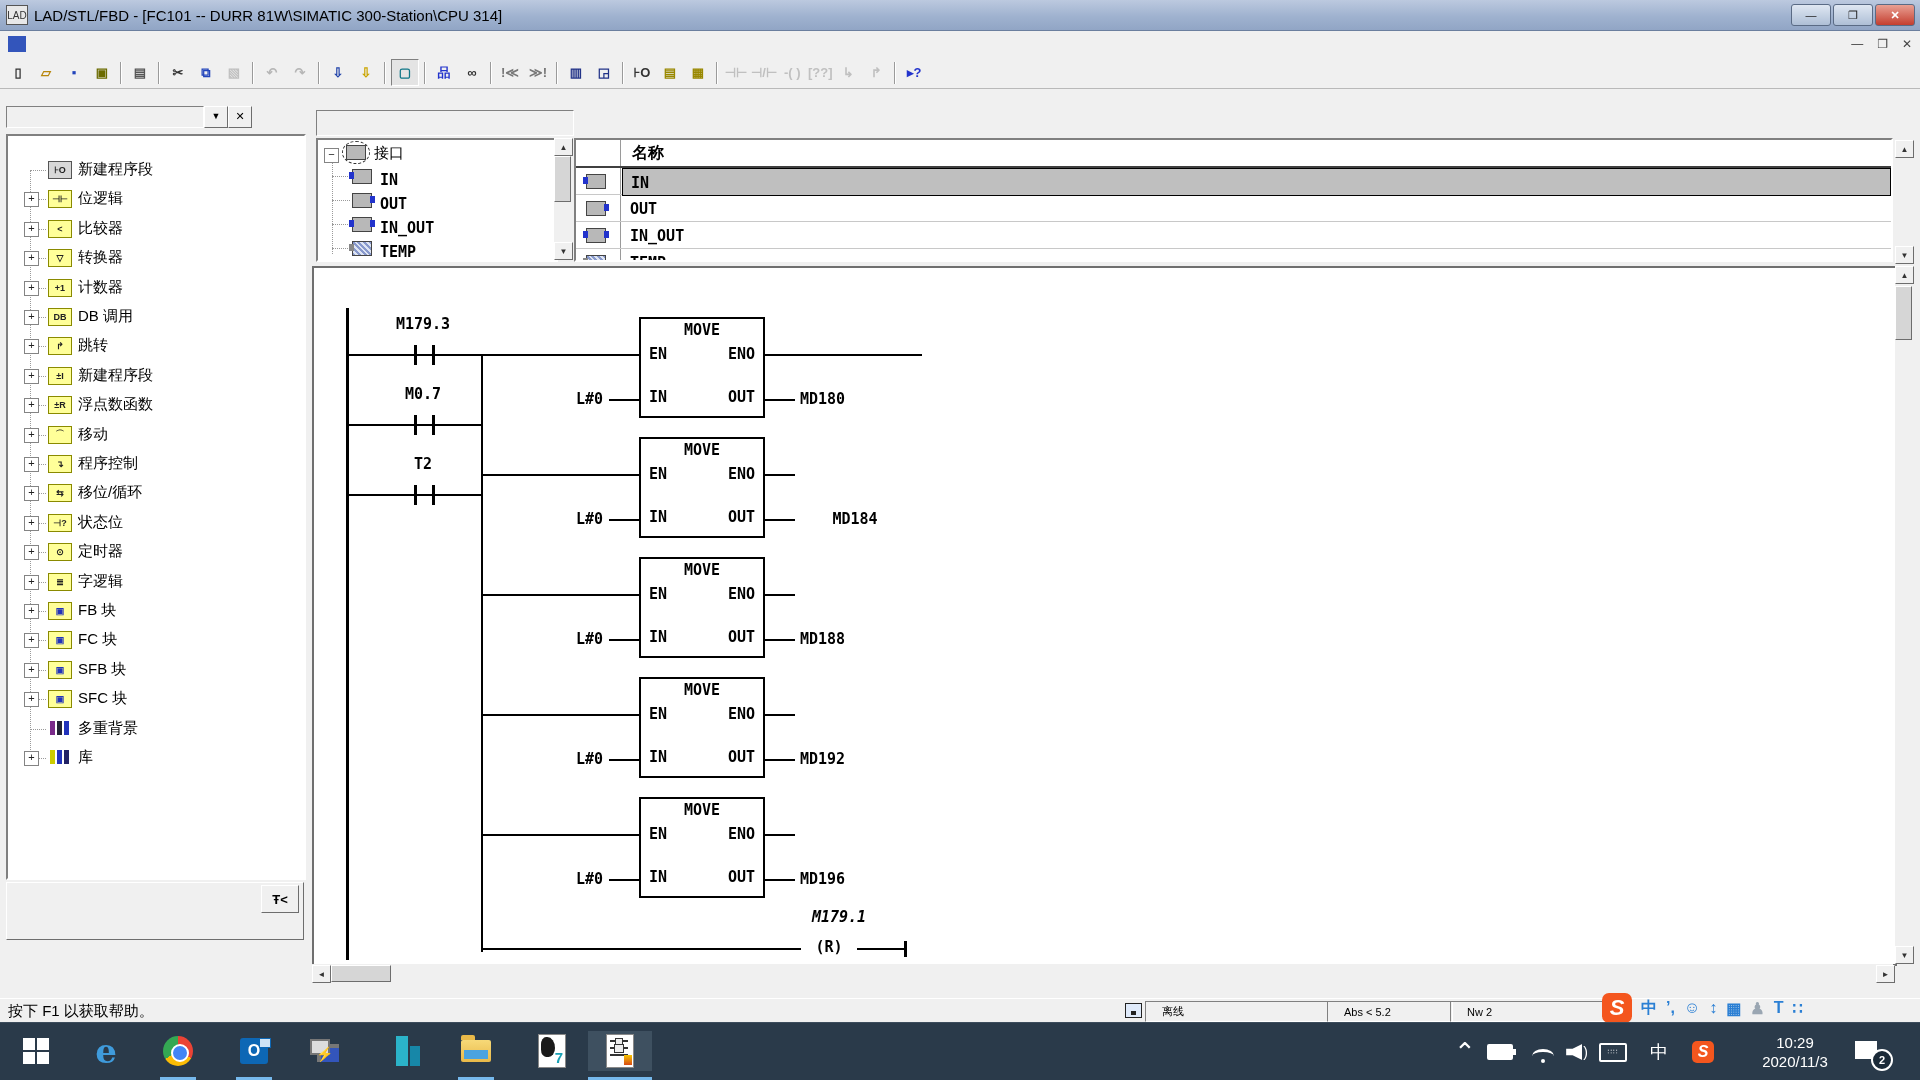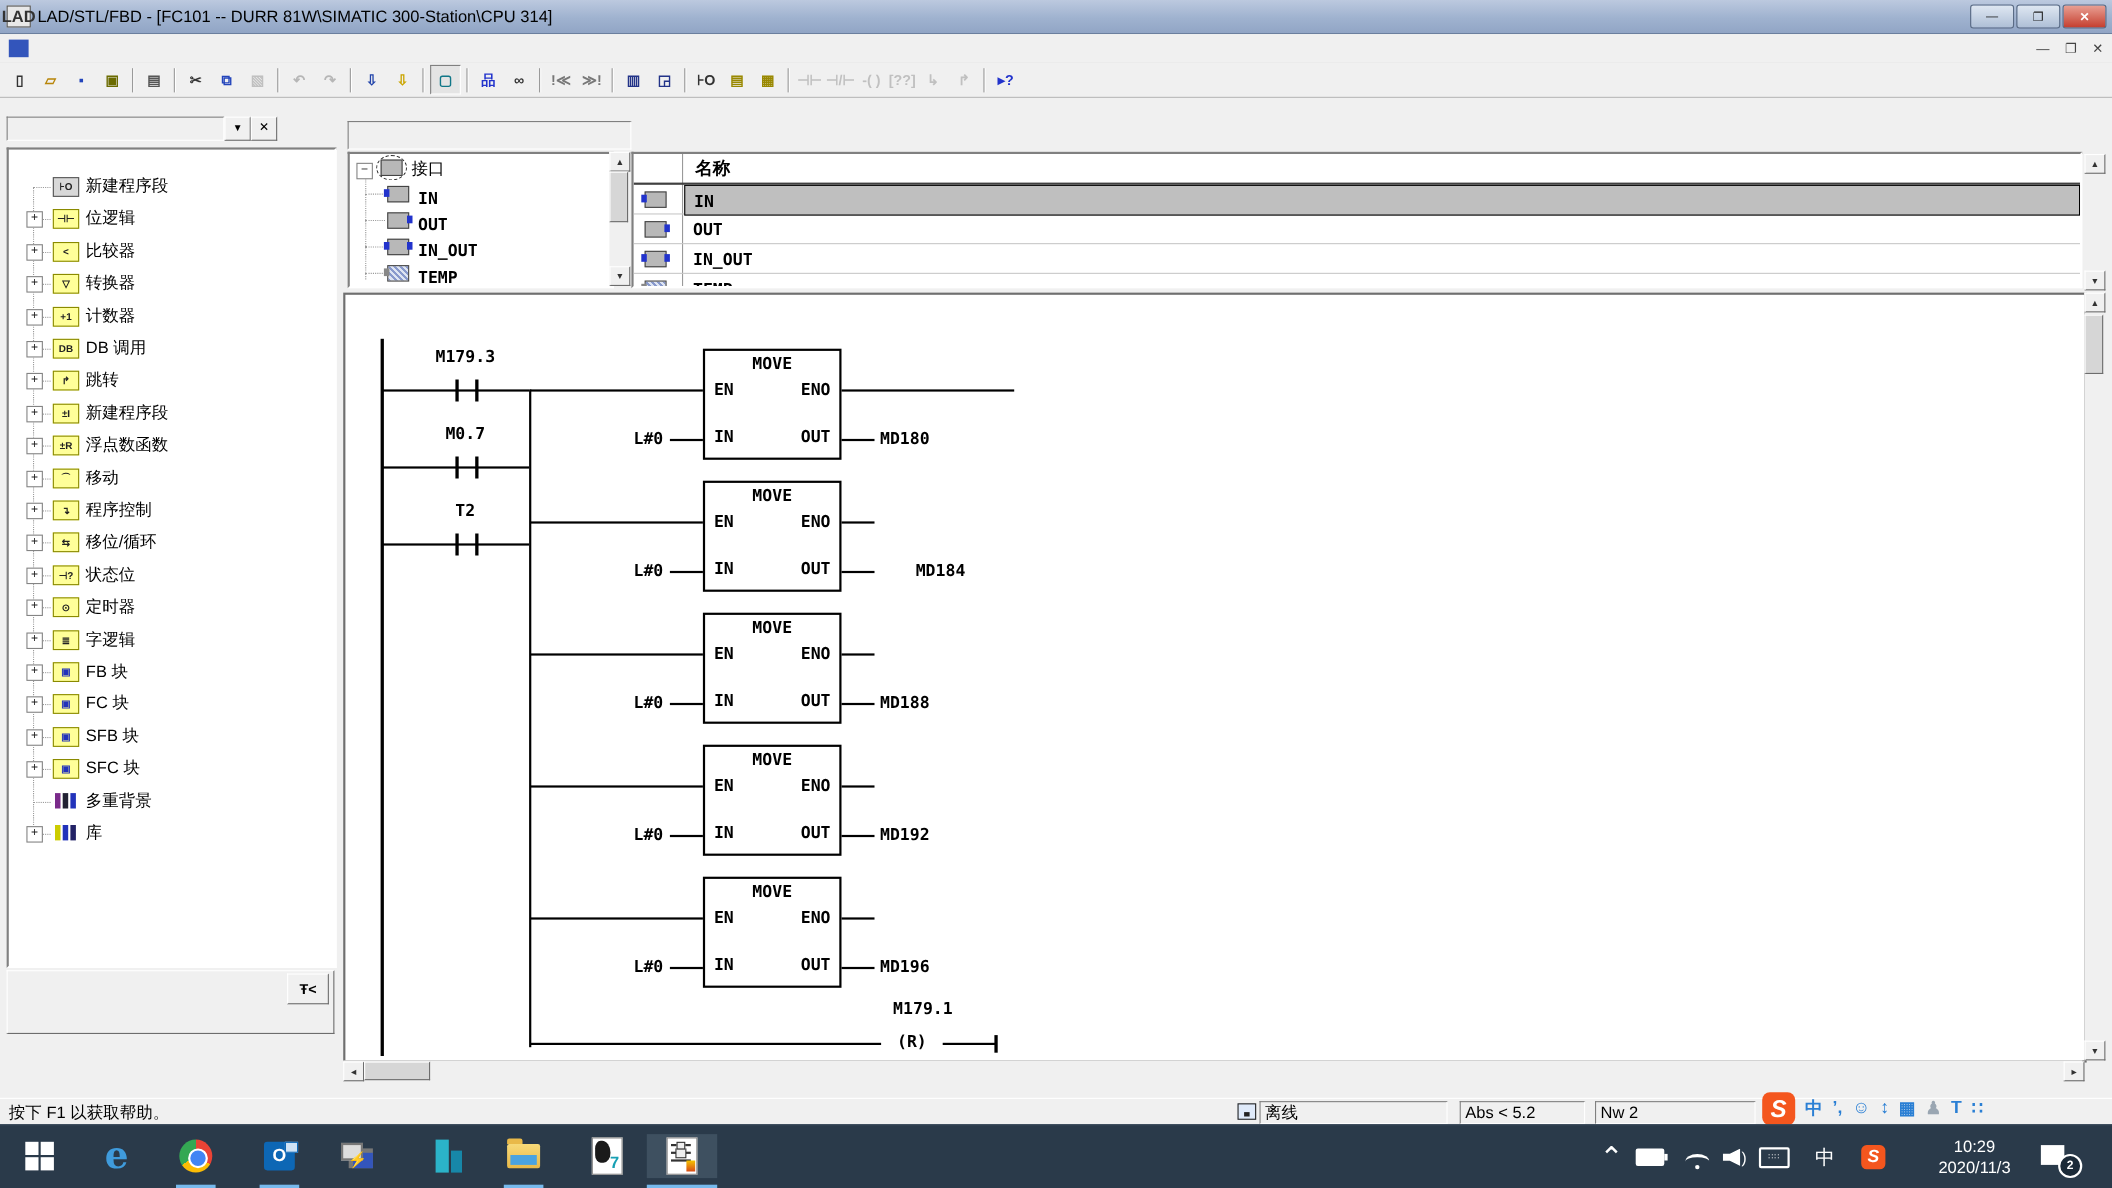--- a/index.html
+++ b/index.html
@@ -7,21 +7,21 @@
        font-family:"Liberation Sans",sans-serif;background:#f0f0f0;color:#000;}
   .abs{position:absolute;}
   .sunken{border:1px solid;border-color:#808080 #ffffff #ffffff #808080;}
   .sunken2{border:2px solid;border-color:#808080 #ffffff #ffffff #808080;}
   .raised{border:1px solid;border-color:#ffffff #6d6d6d #6d6d6d #ffffff;}
   
   #titlebar{left:0;top:0;width:1920px;height:30px;
     background:linear-gradient(#bcc9df,#9fb2cf 55%,#91a5c5);
     border-bottom:1px solid #6b7f9e;display:flex;align-items:center;font-size:15px;}
   #titlebar .app-ic{width:20px;height:18px;margin:0 6px 0 6px;background:#e8e8e8;border:1px solid #555;
-    display:flex;align-items:center;justify-content:center;font-size:15px;font-weight:bold;color:#333;}
+    display:flex;align-items:center;justify-content:center;font-size:10px;font-weight:normal;color:#333;}
   .winbtn{width:38px;height:20px;margin-left:2px;border:1px solid #5a6b85;border-radius:3px;
     background:linear-gradient(#dfe7f2,#aebfd6);display:flex;align-items:center;justify-content:center;
     font-size:11px;color:#222;}
   .winbtn.close{background:linear-gradient(#e9a093,#c43e2f);color:#fff;font-weight:bold;}
   
   #menubar{left:0;top:31px;width:1920px;height:26px;background:#f0f0f0;border-bottom:1px solid #d9d9d9;
     display:flex;align-items:center;font-size:15px;}
   .menu-item{padding:3px 10px;}
   .mdi{position:absolute;right:8px;top:0;height:26px;display:flex;align-items:center;gap:14px;
     font-size:12px;color:#444;}
@@ -59,21 +59,21 @@
     border-color:#fff #6d6d6d #6d6d6d #fff;font-size:8px;color:#333;display:flex;align-items:center;justify-content:center;}
   .sc-thumb{position:absolute;background:#d6d6d6;border:1px solid;border-color:#fff #6d6d6d #6d6d6d #fff;}
   #ladder{left:312px;top:266px;width:1581px;height:696px;background:#fff;border:2px solid #6f6f6f;
     overflow:hidden;font-family:"DejaVu Sans Mono",monospace;}
   .wire{position:absolute;background:#000;}
   .lad-lbl{position:absolute;font-size:15px;font-weight:600;white-space:nowrap;}
   .mbox{position:absolute;border:2px solid #000;background:#fff;}
   
   #statusbar{left:0;top:998px;width:1920px;height:24px;background:#f0f0f0;border-top:1px solid #fff;font-size:15px;}
   .status-field{position:absolute;top:2px;height:19px;border:1px solid;border-color:#808080 #fff #fff #808080;
-    display:flex;align-items:center;padding-left:4px;font-size:15px;}
+    display:flex;align-items:center;padding-left:16px;font-size:11px;}
   .sogou{position:absolute;display:flex;align-items:center;gap:9px;}
   .sg-ic{color:#2a7fd4;font-size:16px;font-weight:bold;}
   
   #taskbar{left:0;top:1022px;width:1920px;height:58px;background:#2a3a4a;border-top:1px solid #3c4c5c;}
   .tb-app{position:absolute;top:8px;width:40px;height:40px;display:flex;align-items:center;justify-content:center;}
   .tray{position:absolute;color:#fff;display:flex;align-items:center;justify-content:center;}
   #clock{position:absolute;color:#fff;font-size:15px;text-align:center;line-height:1.25;top:11px;}
 </style>
 </head>
 <body>
@@ -398,21 +398,21 @@
     <div class="lad-lbl" style="left: 335px; top: 557px; width: 50px; text-align: left;">EN</div>
     <div class="lad-lbl" style="left: 383px; top: 557px; width: 58px; text-align: right;">ENO</div>
     <div class="lad-lbl" style="left: 335px; top: 600px; width: 50px; text-align: left;">IN</div>
     <div class="lad-lbl" style="left: 383px; top: 600px; width: 58px; text-align: right;">OUT</div>
     <div class="wire abs" style="left: 168px; top: 566px; width: 157px; height: 2px;"></div>
     <div class="wire abs" style="left: 451px; top: 566px; width: 30px; height: 2px;"></div>
     <div class="wire abs" style="left: 295px; top: 611px; width: 30px; height: 2px;"></div>
     <div class="lad-lbl" style="left: 213px; top: 602px; width: 76px; text-align: right;">L#0</div>
     <div class="wire abs" style="left: 451px; top: 611px; width: 30px; height: 2px;"></div>
     <div class="lad-lbl" style="left: 486px; top: 602px; width: 110px; text-align: left;">MD196</div>
-    <div class="lad-lbl" style="left: 460px; top: 640px; width: 130px; text-align: center;">M179.1</div>
+    <div class="lad-lbl" style="left: 460px; top: 640px; width: 130px; text-align: center; font-style: italic;">M179.1</div>
     <div class="wire abs" style="left: 168px; top: 680px; width: 424px; height: 2px;"></div>
     <div class="wire abs" style="left: 590px; top: 673px; width: 3px; height: 16px;"></div>
     <div class="lad-lbl" style="left: 487px; top: 670px; width: 56px; text-align: center; background: rgb(255, 255, 255);">(R)</div>
   </div>
 
 <div id="iface-vscroll" class="abs scroll" style="left:1895px;top:140px;width:19px;height:122px;">
     <div class="sc-arrow" style="left: 0px; top: 0px;">▲</div>
     <div class="sc-arrow" style="left: 0px; top: 106px;">▼</div>
   </div>
 <div id="lad-vscroll" class="abs scroll" style="left:1895px;top:266px;width:19px;height:696px;">

